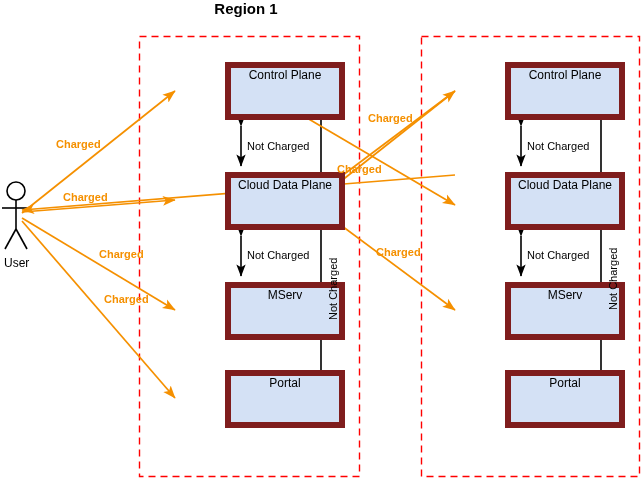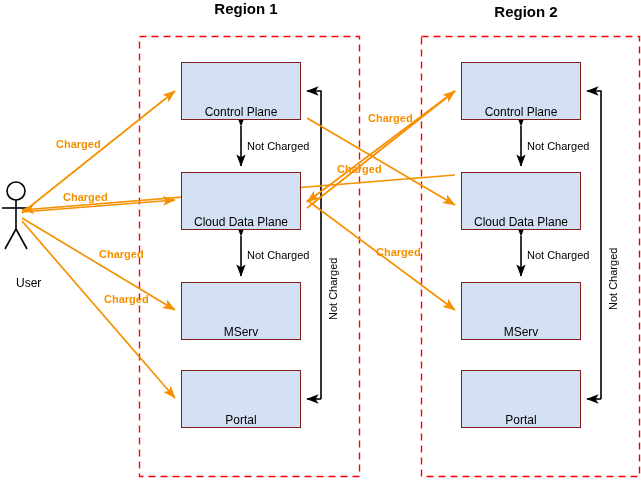--- a/index.html
+++ b/index.html
@@ -31,24 +31,25 @@
     font-size: 15px;
     font-weight: bold;
     color: #000000;
     text-align: center;
     white-space: nowrap;
   }
   .node-box {
     position: absolute;
     box-sizing: border-box;
     background: #d4e1f5;
-    border: 1px solid #7f1d1d;
+    border: 6px solid #7f1d1d;
     display: flex;
-    align-items: flex-end;
+    align-items: flex-start;
     justify-content: center;
+    margin-left: 44px;
   }
   .node-label {
     font-family: "Liberation Sans", sans-serif;
     font-size: 12px;
     color: #000000;
     white-space: nowrap;
     text-align: center;
   }
   .edge-label {
     position: absolute;
@@ -129,21 +130,20 @@
     <line x1="455" y1="91" x2="307" y2="202" stroke="#f59000" stroke-width="1.7" marker-end="url(#arrow-orange)"></line>
 
     <line x1="307" y1="208" x2="455" y2="91" stroke="#f59000" stroke-width="1.7" marker-end="url(#arrow-orange)"></line>
 
     <line x1="307" y1="118" x2="455" y2="205" stroke="#f59000" stroke-width="1.7" marker-end="url(#arrow-orange)"></line>
 
     <line x1="307" y1="200" x2="455" y2="310" stroke="#f59000" stroke-width="1.7" marker-end="url(#arrow-orange)"></line>
   </svg>
 
   <div class="region-title" style="left:186px; top:0; width:120px;">Region 1</div>
-  <div class="region-title" style="left:466px; top:3px; width:120px;">Region 2</div>
 
   <div class="node-box" style="left:181px; top:62px; width:120px; height:58px;">
     <span class="node-label">Control Plane</span>
   </div>
   <div class="node-box" style="left:181px; top:172px; width:120px; height:58px;">
     <span class="node-label">Cloud Data Plane</span>
   </div>
   <div class="node-box" style="left:181px; top:282px; width:120px; height:58px;">
     <span class="node-label">MServ</span>
   </div>
@@ -157,21 +157,21 @@
   <div class="node-box" style="left:461px; top:172px; width:120px; height:58px;">
     <span class="node-label">Cloud Data Plane</span>
   </div>
   <div class="node-box" style="left:461px; top:282px; width:120px; height:58px;">
     <span class="node-label">MServ</span>
   </div>
   <div class="node-box" style="left:461px; top:370px; width:120px; height:58px;">
     <span class="node-label">Portal</span>
   </div>
 
-  <div class="actor-label" style="left:16px; top:256px;margin-top:20px;">User</div>
+  <div class="actor-label" style="left:4px; top:256px;">User</div>
 
   <div class="edge-label charged" style="left:56px; top:138px;">Charged</div>
   <div class="edge-label charged" style="left:63px; top:191px;">Charged</div>
   <div class="edge-label charged" style="left:99px; top:248px;">Charged</div>
   <div class="edge-label charged" style="left:104px; top:293px;">Charged</div>
 
   <div class="edge-label charged" style="left:368px; top:112px;">Charged</div>
   <div class="edge-label charged" style="left:337px; top:163px;">Charged</div>
   <div class="edge-label charged" style="left:376px; top:246px;">Charged</div>
 

